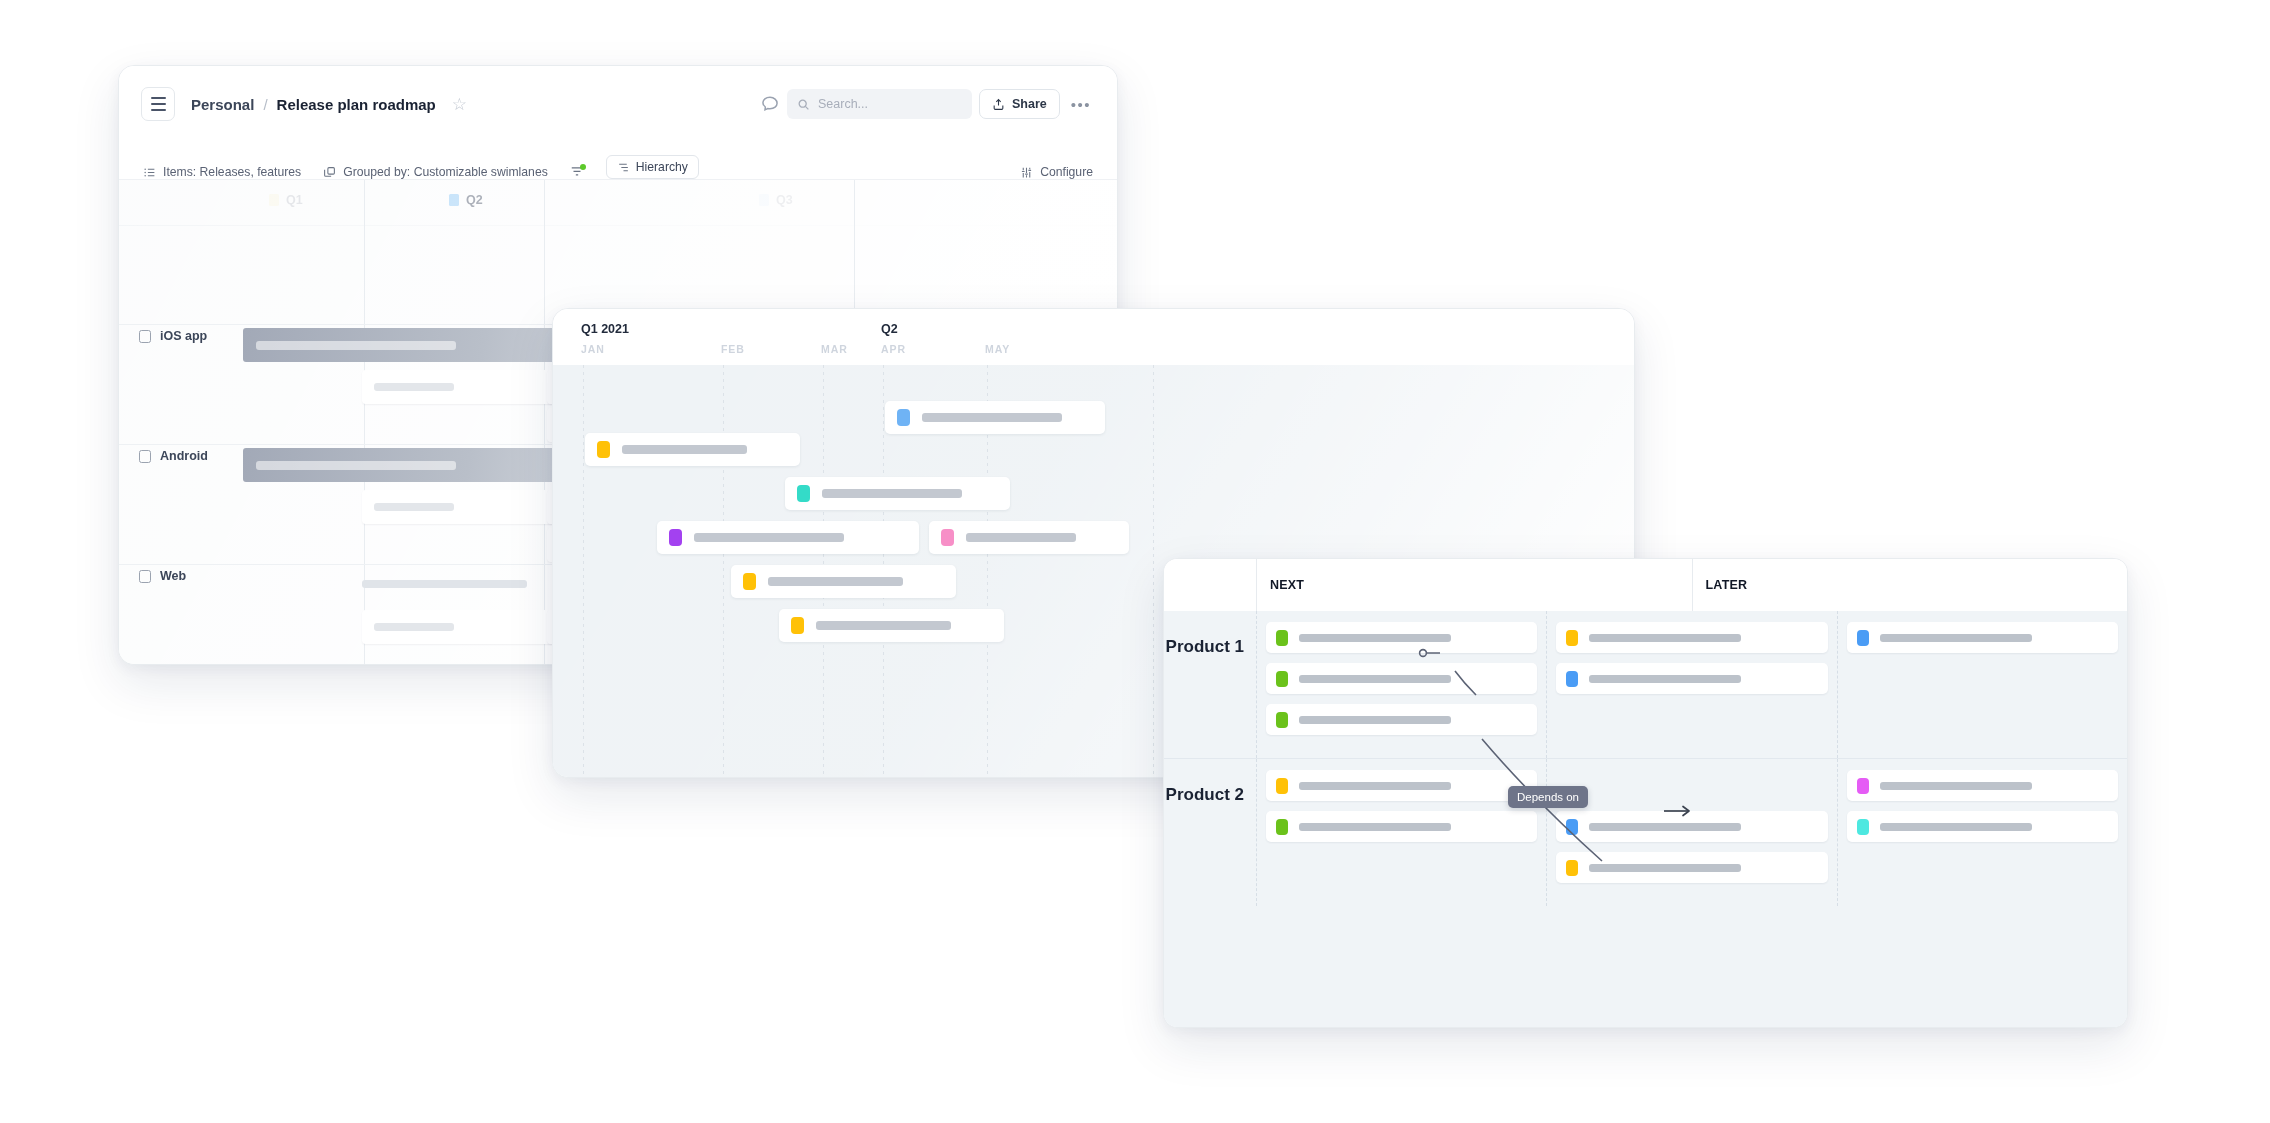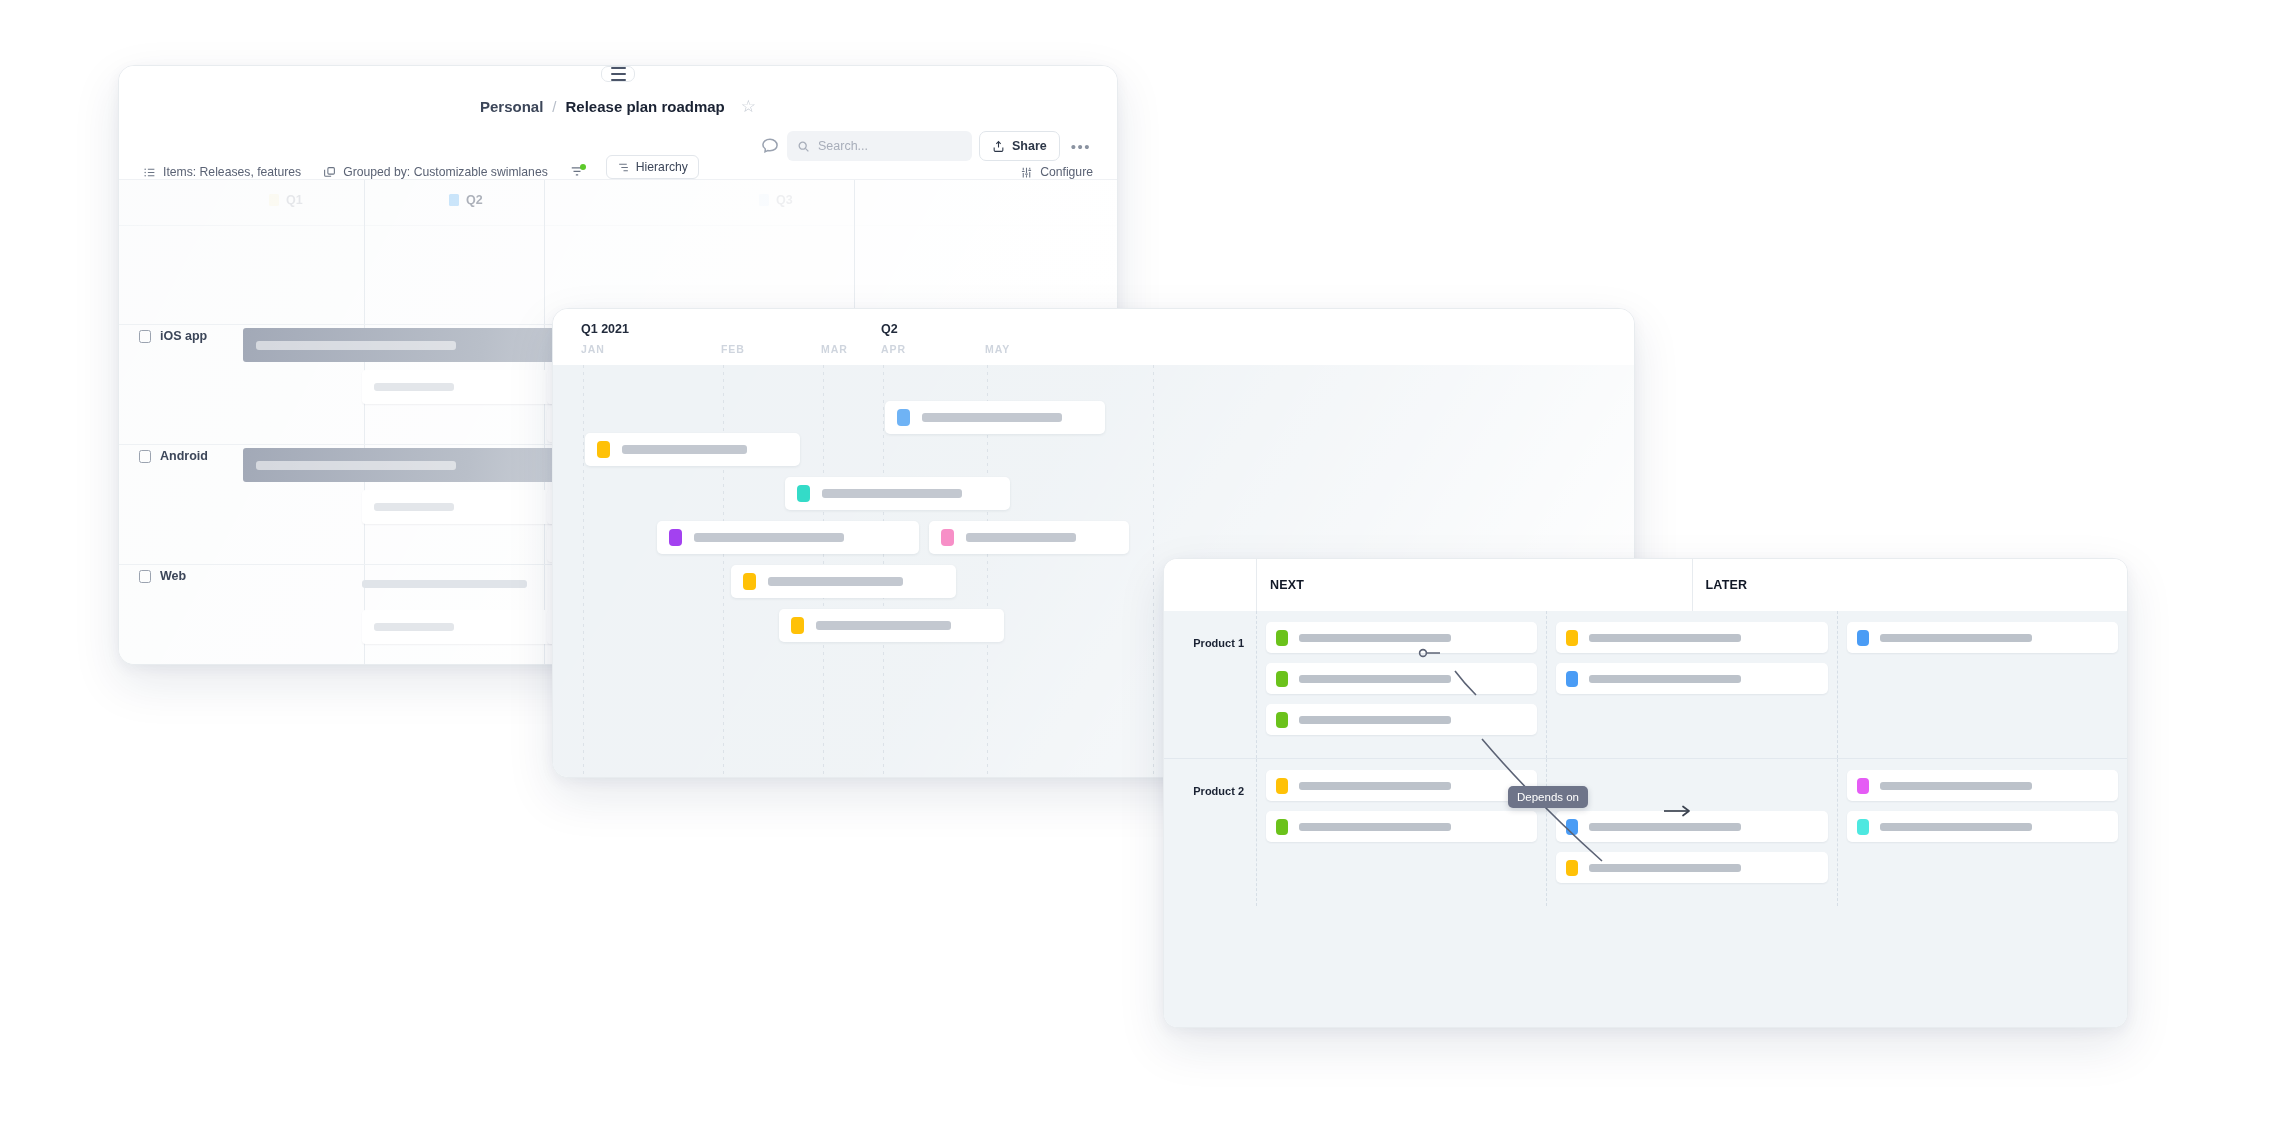--- a/index.html
+++ b/index.html
@@ -22,21 +22,21 @@
     overflow: hidden;
   }
 
   
   #panel-swimlanes {
     left: 118px; top: 65px; width: 1000px; height: 600px;
     border-radius: 16px;
   }
   #panel-swimlanes .sl-header {
     height: 76px; background:#fff; display:flex; align-items:center;
-    padding: 0 22px; gap: 16px; flex-direction: column;
+    padding: 0 22px; gap: 16px;
   }
   .hamburger {
     width: 34px; height: 34px; border:1px solid #E4E8EC; border-radius:7px;
     display:flex; flex-direction:column; justify-content:center; align-items:center; gap:4px;
     background:#fff; cursor:pointer;
   }
   .hamburger i { display:block; width:15px; height:2px; background:#4A5468; border-radius:2px; }
   .crumbs { display:flex; align-items:center; gap:9px; font-size:15px; }
   .crumb-root { color:#3C4659; font-weight:bold; }
   .crumb-sep { color:#B6BDC8; font-weight:normal; }
@@ -147,21 +147,21 @@
     flex:1; display:flex; align-items:center; padding-left:13px;
     font-size:12.5px; font-weight:bold; color:#111827; letter-spacing:.2px;
     border-left:1px solid #E7EBEF;
   }
   .bd-body { position:relative; background:#F0F4F7; height:418px; }
   .bd-row { display:flex; position:relative; }
   .bd-row + .bd-row { border-top:1px solid #E2E8EE; }
   .bd-rowlabel {
     width:92px; flex:none; display:flex; align-items:flex-start;
     padding-top:26px; justify-content:flex-end; padding-right:12px;
-    font-size:11px; font-weight:bold; color:#1A2233;
+    font-size:17px; font-weight:bold; color:#1A2233;
   }
   .bd-col-cells { flex:1; padding:11px 9px 13px 9px; border-left:1px dashed #D6DEE6; }
   .bd-card {
     height:31px; background:#fff; border-radius:5px; margin-bottom:10px;
     display:flex; align-items:center; gap:11px; padding:0 10px;
     box-shadow:0 1px 2px rgba(30,45,70,.07);
   }
   .bd-card.empty { background:transparent; box-shadow:none; }
   .bd-chip { width:12px; height:16px; border-radius:4px; flex:none; }
   .bd-line { height:8px; border-radius:3px; background:#BCC2CA; }

